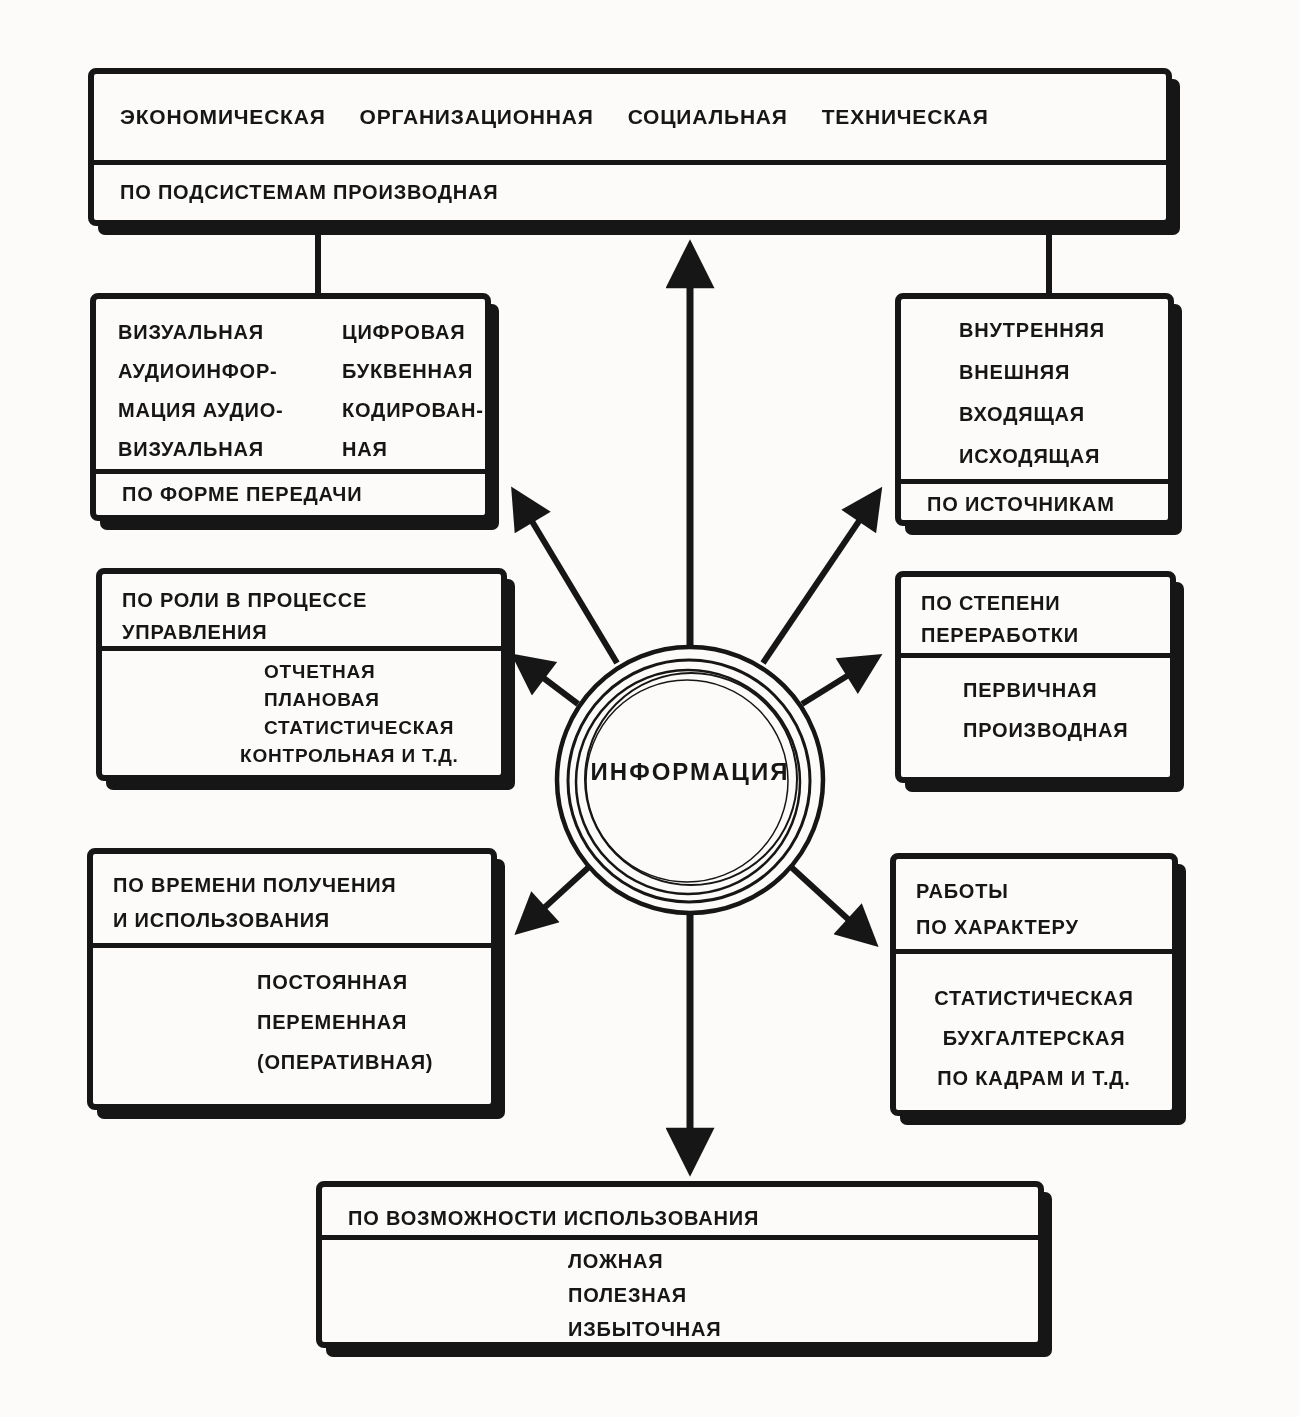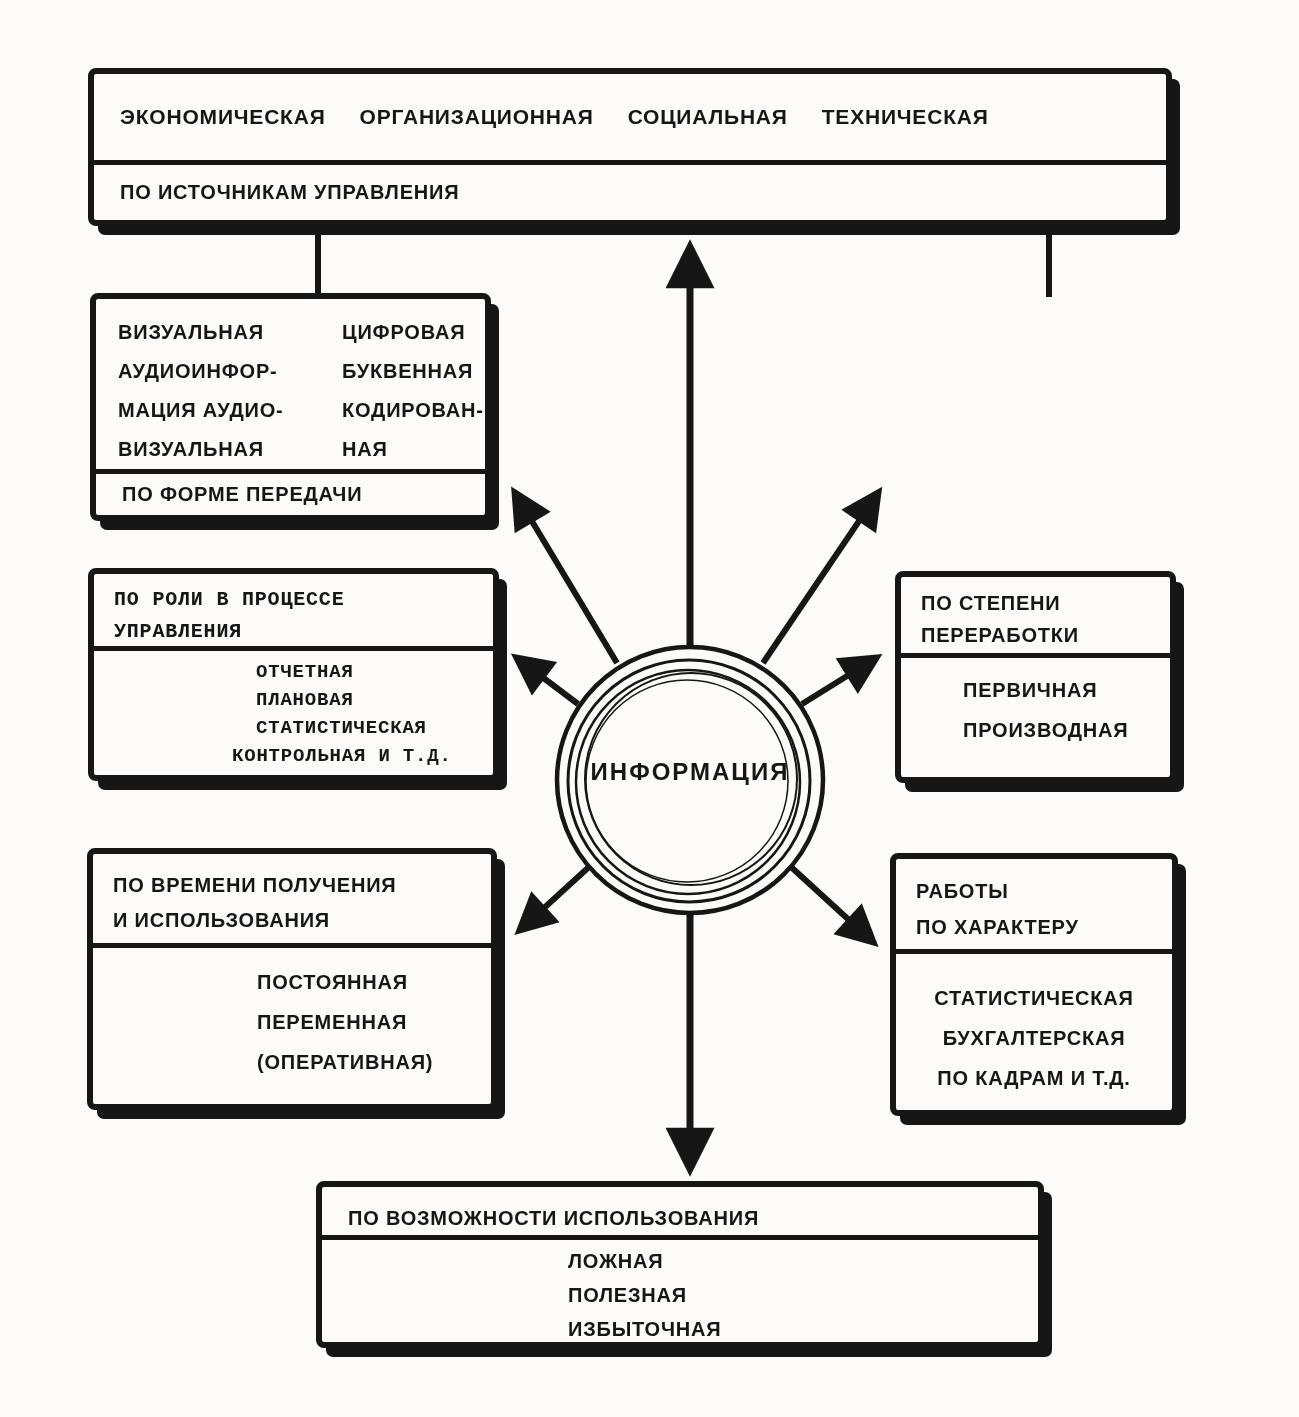--- a/index.html
+++ b/index.html
@@ -113,43 +113,52 @@
 
   <div class="center-label">ИНФОРМАЦИЯ</div>
 
   <div class="box" style="left:88px;top:68px;width:1084px;height:158px;">
     <div class="items-row t">
       <span>ЭКОНОМИЧЕСКАЯ</span>
       <span>ОРГАНИЗАЦИОННАЯ</span>
       <span>СОЦИАЛЬНАЯ</span>
       <span>ТЕХНИЧЕСКАЯ</span>
     </div>
-    <div class="cap t" style="height:60px;">ПО ИСТОЧНИКАМ УПРАВЛЕНИЯ</div>
+    <div class="cap t" style="height:60px;">ПО ПОДСИСТЕМАМ ПРОИЗВОДНАЯ</div>
   </div>
 
   <div class="box" style="left:90px;top:293px;width:401px;height:228px;">
     <div class="cols t">
       <div class="col" style="left:22px;">
         <div>ВИЗУАЛЬНАЯ</div>
         <div>АУДИОИНФОР-</div>
         <div>МАЦИЯ АУДИО-</div>
         <div>ВИЗУАЛЬНАЯ</div>
       </div>
       <div class="col" style="left:246px;">
         <div>ЦИФРОВАЯ</div>
         <div>БУКВЕННАЯ</div>
         <div>КОДИРОВАН-</div>
         <div>НАЯ</div>
       </div>
     </div>
     <div class="cap t" style="height:46px;">ПО ФОРМЕ ПЕРЕДАЧИ</div>
   </div>
 
-
-  <div class="box" style="left:88px;top:568px;width:411px;height:213px;font-family:Liberation Mono, monospace;">
+  <div class="box" style="left:895px;top:293px;width:279px;height:233px;">
+    <div class="list t" style="padding:10px 0 0 58px;height:170px;">
+      <div style="line-height:42px;">ВНУТРЕННЯЯ</div>
+      <div style="line-height:42px;">ВНЕШНЯЯ</div>
+      <div style="line-height:42px;">ВХОДЯЩАЯ</div>
+      <div style="line-height:42px;">ИСХОДЯЩАЯ</div>
+    </div>
+    <div class="cap t" style="height:45px;">ПО ИСТОЧНИКАМ</div>
+  </div>
+
+  <div class="box" style="left:96px;top:568px;width:411px;height:213px;">
     <div class="hdr t" style="height:77px;">
       <div>ПО РОЛИ В ПРОЦЕССЕ</div>
       <div>УПРАВЛЕНИЯ</div>
     </div>
     <div class="list t" style="padding:7px 0 0 162px;font-size:19px;">
       <div style="line-height:28px;">ОТЧЕТНАЯ</div>
       <div style="line-height:28px;">ПЛАНОВАЯ</div>
       <div style="line-height:28px;">СТАТИСТИЧЕСКАЯ</div>
       <div style="line-height:28px;margin-left:-24px;">КОНТРОЛЬНАЯ И Т.Д.</div>
     </div>

